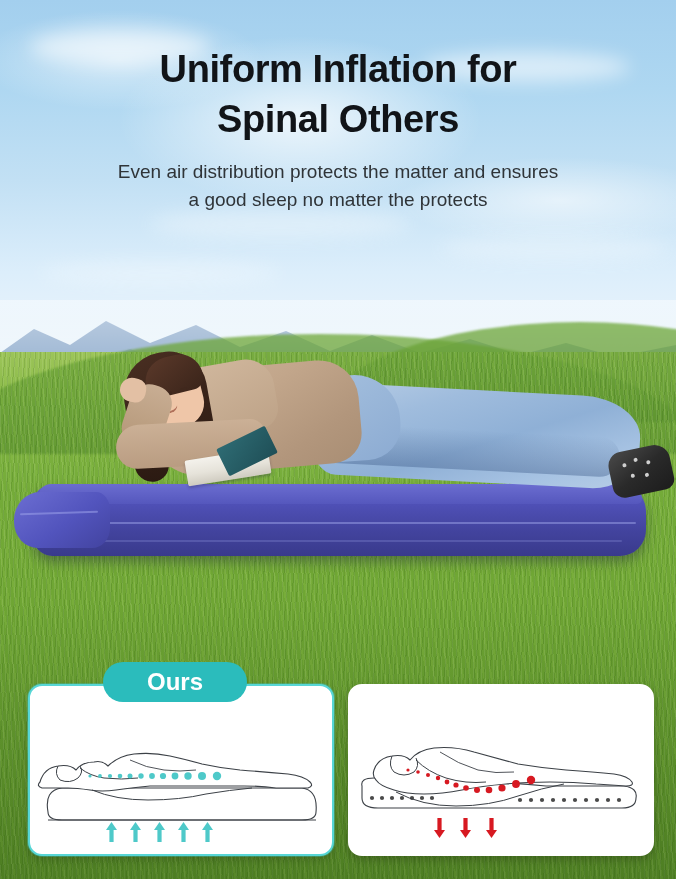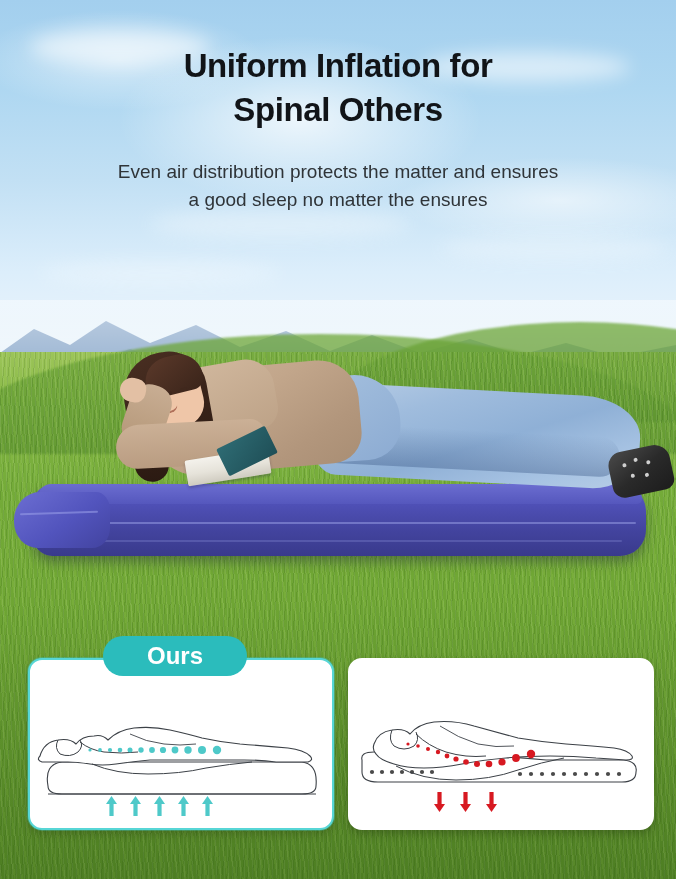--- a/index.html
+++ b/index.html
@@ -81,21 +81,21 @@
     width: 676px; height: 279px;
     background: linear-gradient(to bottom, rgba(40,90,20,0.00), rgba(35,80,18,0.28));
   }
 
   
   .headline {
     position: absolute;
     left: 0; top: 44px;
     width: 676px;
     text-align: center;
-    font-size: 33px;
+    font-size: 38px;
     font-weight: bold;
     line-height: 1.32;
     color: #111418;
     letter-spacing: -0.4px;
     z-index: 6;
   }
   .headline .l2 { display: block; }
   .subhead {
     position: absolute;
     left: 0; top: 158px;
@@ -293,21 +293,21 @@
     transform: rotate(-12deg);
   }
   .boot-stud {
     position: absolute;
     width: 4px; height: 4px;
     background: #cfcfcf;
     border-radius: 50%;
   }
 
   
-  .compare { position: absolute; left: 0; top: 636px; width: 676px; height: 200px; z-index: 8; }
+  .compare { position: absolute; left: 0; top: 662px; width: 676px; height: 200px; z-index: 8; }
 
   .card {
     position: absolute;
     top: 22px;
     width: 302px;
     height: 168px;
     background: #ffffff;
     border-radius: 14px;
   }
   .card.ours {
@@ -412,21 +412,21 @@
       </div>
     </div>
   </div>
 
   <div class="headline">
     <span>Uniform Inflation for</span>
     <span class="l2">Spinal Others</span>
   </div>
   <div class="subhead">
     <span>Even air distribution protects the matter and ensures</span>
-    <span class="l2">a good sleep no matter the ensures</span>
+    <span class="l2">a good sleep no matter the protects</span>
   </div>
 
   <div class="compare">
 
     <div class="badge ours">Ours</div>
     <div class="card ours">
       <div class="diagram">
         <svg class="fig" viewBox="0 0 302 132">
 
           <path d="M18,92 Q14,70 32,68 L272,68 Q288,70 286,92 Q286,100 272,100 L32,100 Q18,100 18,92 Z" fill="none" stroke="#3c4147" stroke-width="1.1"></path>

